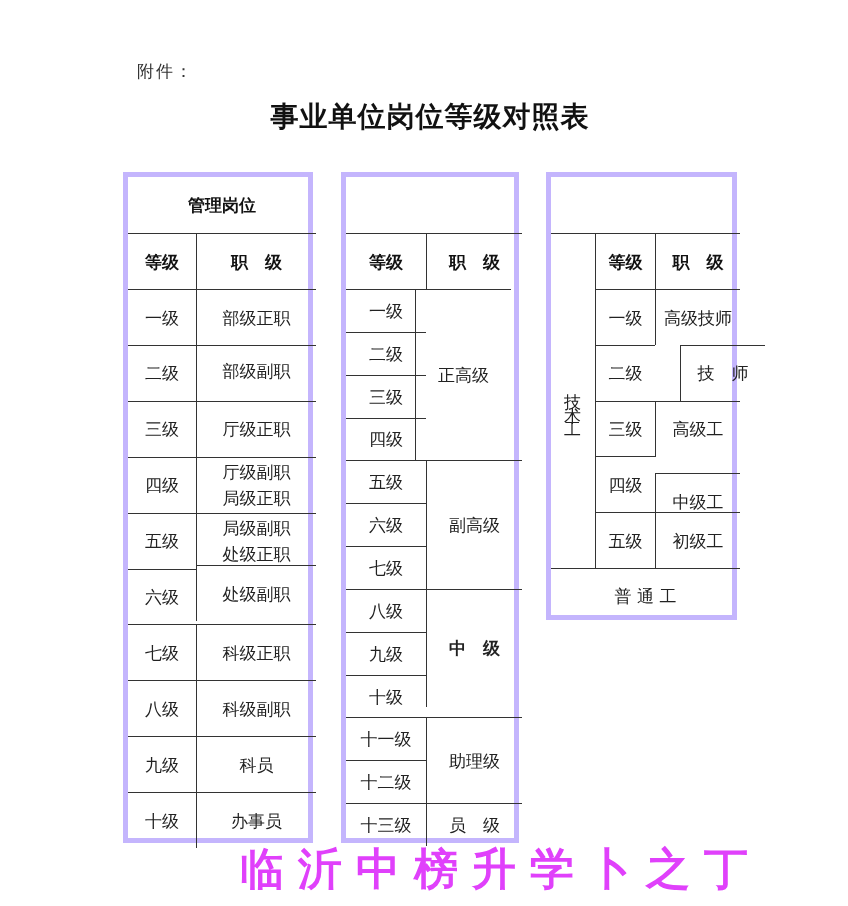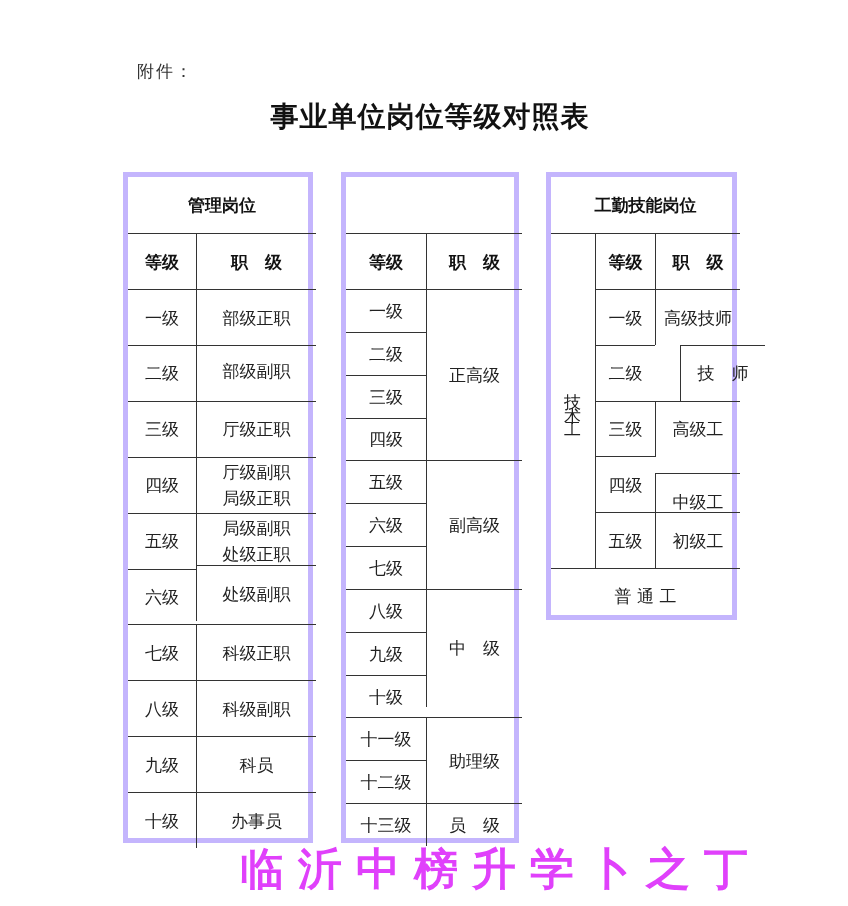--- a/index.html
+++ b/index.html
@@ -64,30 +64,29 @@
       <div class="cell bt" style="left: 0px; top: 240.538px; width: 80px; height: 42.8462px; white-space: pre-line;">四级</div>
       <div class="cell bt" style="left: 0px; top: 283.385px; width: 80px; height: 42.8462px; white-space: pre-line;">五级</div>
       <div class="cell bt" style="left: 0px; top: 326.231px; width: 80px; height: 42.8462px; white-space: pre-line;">六级</div>
       <div class="cell bt" style="left: 0px; top: 369.077px; width: 80px; height: 42.8462px; white-space: pre-line;">七级</div>
       <div class="cell bt" style="left: 0px; top: 411.923px; width: 80px; height: 42.8462px; white-space: pre-line;">八级</div>
       <div class="cell bt" style="left: 0px; top: 454.769px; width: 80px; height: 42.8462px; white-space: pre-line;">九级</div>
       <div class="cell bt" style="left: 0px; top: 497.615px; width: 80px; height: 42.8462px; white-space: pre-line;">十级</div>
       <div class="cell bt" style="left: 0px; top: 540.462px; width: 80px; height: 42.8462px; white-space: pre-line;">十一级</div>
       <div class="cell bt" style="left: 0px; top: 583.308px; width: 80px; height: 42.8462px; white-space: pre-line;">十二级</div>
       <div class="cell bt" style="left: 0px; top: 626.154px; width: 80px; height: 42.8462px; white-space: pre-line;">十三级</div>
-      <div class="cell bt bl" style="left: 80px; top: 112px; width: 96px; height: 171.385px; white-space: pre-line; text-align: center;">正高级</div>
+      <div class="cell bt bl" style="left: 69px; top: 112px; width: 96px; height: 171.385px; white-space: pre-line; text-align: center;">正高级</div>
       <div class="cell bt bl" style="left: 80px; top: 283.385px; width: 96px; height: 128.538px; white-space: pre-line;">副高级</div>
-      <div class="cell bt bl" style="left: 80px; top: 411.923px; width: 96px; height: 118px; white-space: pre-line;">中　级</div>
+      <div class="cell bt bl" style="left: 80px; top: 411.923px; width: 96px; height: 118px; white-space: pre-line; font-weight: bold;">中　级</div>
       <div class="cell bt bl" style="left: 80px; top: 540.462px; width: 96px; height: 85.6923px; white-space: pre-line;">助理级</div>
       <div class="cell bt bl" style="left: 80px; top: 626.154px; width: 96px; height: 42.8462px; white-space: pre-line;">员　级</div>
     </div>
 </div>
 
 <div class="tbl" style="left:546px;top:172px;width:191px;height:448px;">
-  <div class="cell hd" style="left:0;top:0;width:189px;height:56px;">工勤技能岗位</div>
   <div class="cell bt vert" style="left:0;top:56px;width:44px;height:335px;">技术工</div>
   <div class="cell hd bt bl" style="left:44px;top:56px;width:60px;height:56px;">等级</div>
   <div class="cell hd bt bl" style="left:104px;top:56px;width:85px;height:56px;white-space:pre;">职　级</div>
   <div id="work-rows">
       <div class="cell bt bl" style="left: 44px; top: 112px; width: 60px; height: 56px; white-space: pre-line;">一级</div>
       <div class="cell bt bl" style="left: 104px; top: 112px; width: 85px; height: 56px; white-space: pre-line;">高级技师</div>
       <div class="cell bt bl" style="left: 44px; top: 167.8px; width: 60px; height: 56px; white-space: pre-line;">二级</div>
       <div class="cell bt bl" style="left: 104px; top: 167.8px; width: 85px; height: 56px; white-space: pre-line; margin-left: 25px;">技　师</div>
       <div class="cell bt bl" style="left: 44px; top: 223.6px; width: 60px; height: 56px; white-space: pre-line;">三级</div>
       <div class="cell bt bl" style="left: 104px; top: 223.6px; width: 85px; height: 56px; white-space: pre-line;">高级工</div>

